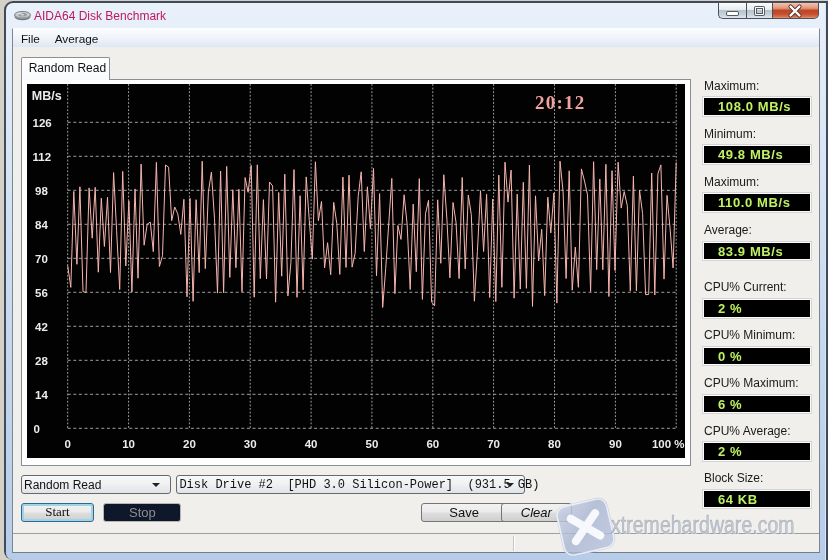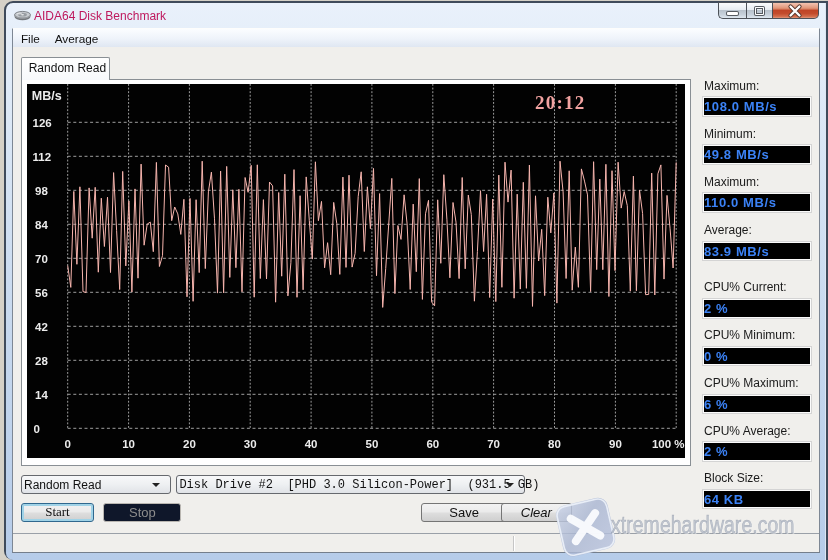--- a/index.html
+++ b/index.html
@@ -31,22 +31,22 @@
   border-radius:1px; box-shadow:0 0 0 1px #565b61, inset 0 0 0 1px #565b61; }
 #tab { position:absolute; left:20.7px; top:57px; width:89.5px; height:22.5px;
   background:linear-gradient(180deg,#fff 0%,#f7f9fb 100%); border:1px solid #898f94; border-bottom:none;
   border-radius:2px 2px 0 0; z-index:2; font-size:12px; color:#111; padding:3px 0 0 7px;
   white-space:nowrap; overflow:hidden; }
 #pane { position:absolute; left:20.7px; top:79px; width:670.8px; height:386.8px;
   background:#fff; border:1px solid #898f94; }
 #chart { position:absolute; left:26.5px; top:84px; }
 .rlab { position:absolute; left:704px; font-size:12px; color:#1a1a1a; }
 .rbox { position:absolute; left:703px; width:108px; height:18.5px; background:#000;
-  border:1px solid #fbfbfb; outline:1px solid #d4d4d4; color:#3b82f6; font-size:13px;
-  font-weight:bold; letter-spacing:0.6px; line-height:18.5px; padding-left:0; }
+  border:1px solid #fbfbfb; outline:1px solid #d4d4d4; color:#bef264; font-size:13px;
+  font-weight:bold; letter-spacing:0.6px; line-height:18.5px; padding-left:14px; }
 .dd { position:absolute; top:474.5px; height:19.5px; border:1px solid #66696e; border-radius:3px;
   background:linear-gradient(180deg,#f7f8f9 0%,#eef0f2 50%,#e0e3e7 100%);
   font-size:12px; color:#111; line-height:18px; padding-left:2.5px; white-space:nowrap; }
 .dd .arr { position:absolute; right:9.5px; top:7.5px; width:0; height:0;
   border-left:4px solid transparent; border-right:4px solid transparent; border-top:4.5px solid #222; }
 #dd1 { left:20.5px; width:150px; }
 #dd2 { left:175.9px; width:349px;font-family:Liberation Mono, monospace; }
 .btn { position:absolute; top:503.2px; height:19.3px; border:1px solid #757575; border-radius:3px;
   background:linear-gradient(180deg,#f2f2f2 0%,#ebebeb 45%,#dddddd 55%,#cfcfcf 100%);
   font-size:13px; color:#111; text-align:center; line-height:17px; }

